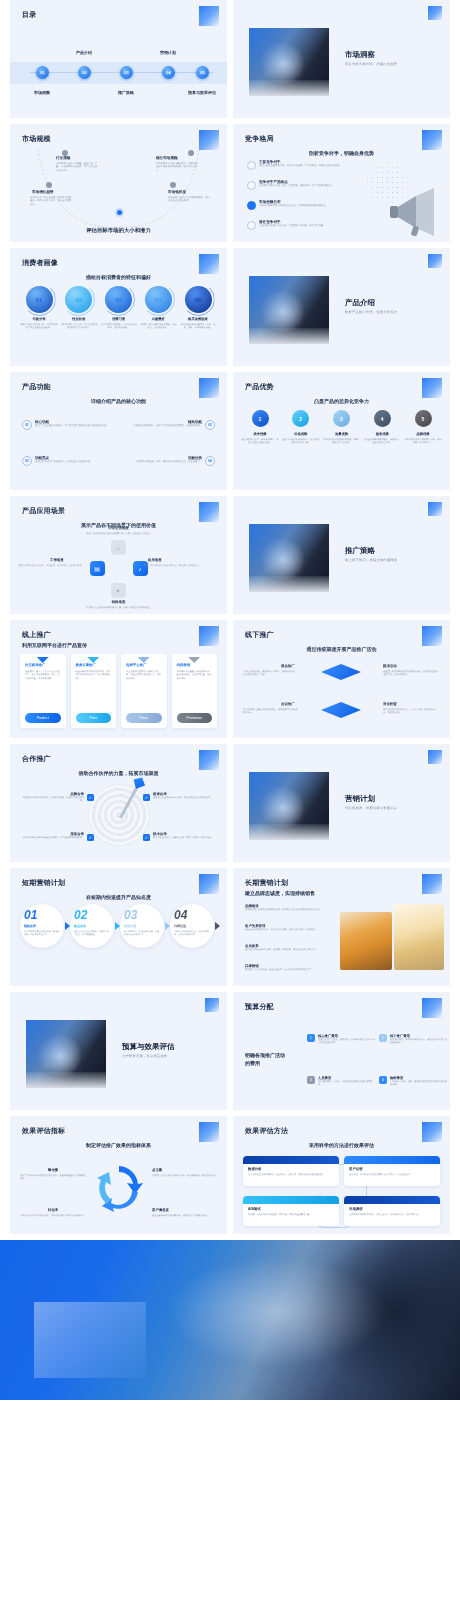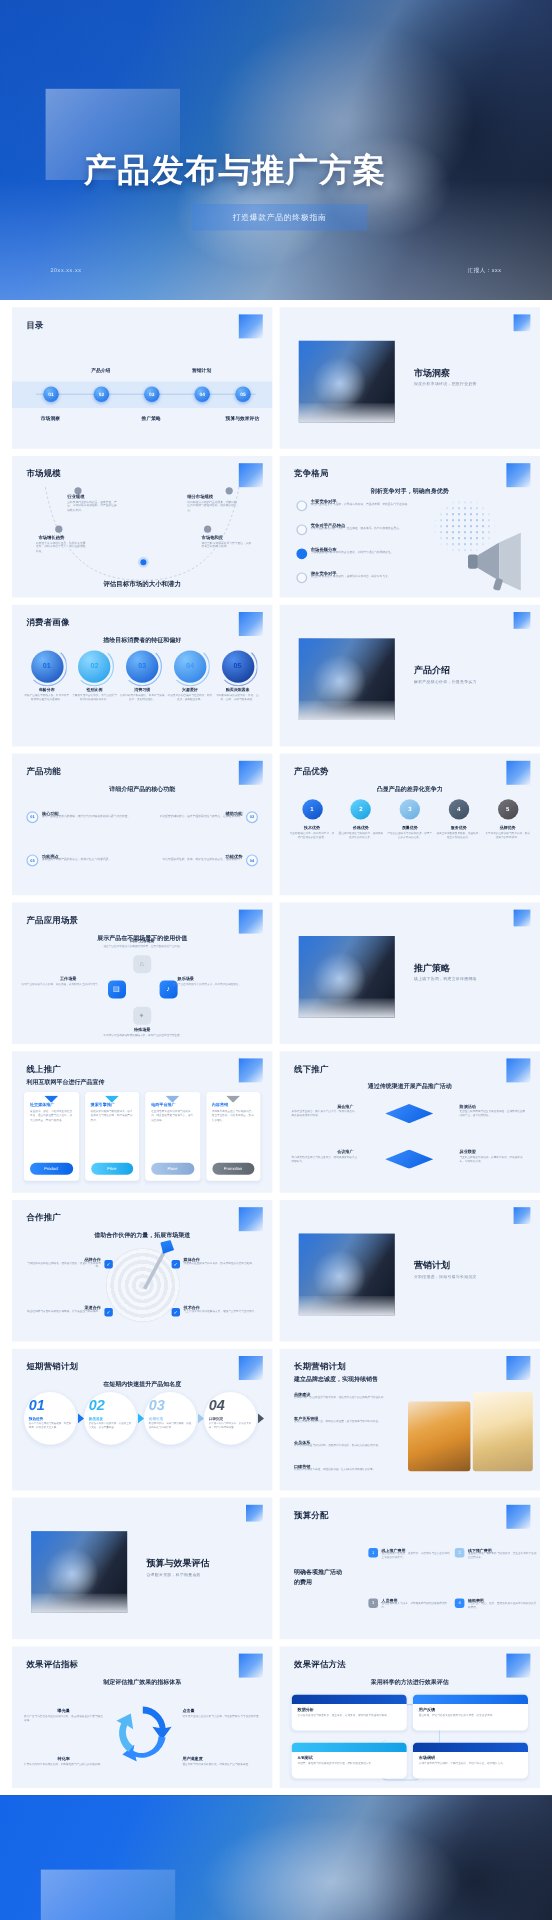--- a/index.html
+++ b/index.html
@@ -399,30 +399,20 @@
   .endslide .glass {
     position: absolute; left: 34px; top: 62px; width: 112px; height: 76px;
     background: linear-gradient(135deg, rgba(255,255,255,.40), rgba(255,255,255,.02));
   }
 </style>
 </head>
 <body>
 
 <div class="deck">
 
-  <div class="cover">
-    <div class="photo"></div>
-    <div class="glass"></div>
-    <div class="c-title">产品发布与推广方案</div>
-    <div class="c-sub-bar">
-      <span class="c-sub">打造爆款产品的终极指南</span>
-    </div>
-    <div class="c-date">20xx.xx.xx</div>
-    <div class="c-author">汇报人：xxx</div>
-  </div>
 
   <div class="grid-row">
 
     <div class="slide">
       <div class="corner"></div>
       <div class="s-title">目录</div>
       <div class="cat-band"></div>
       <div class="cat-line"></div>
 
       <div class="cat-node" style="left:26px">01</div>

